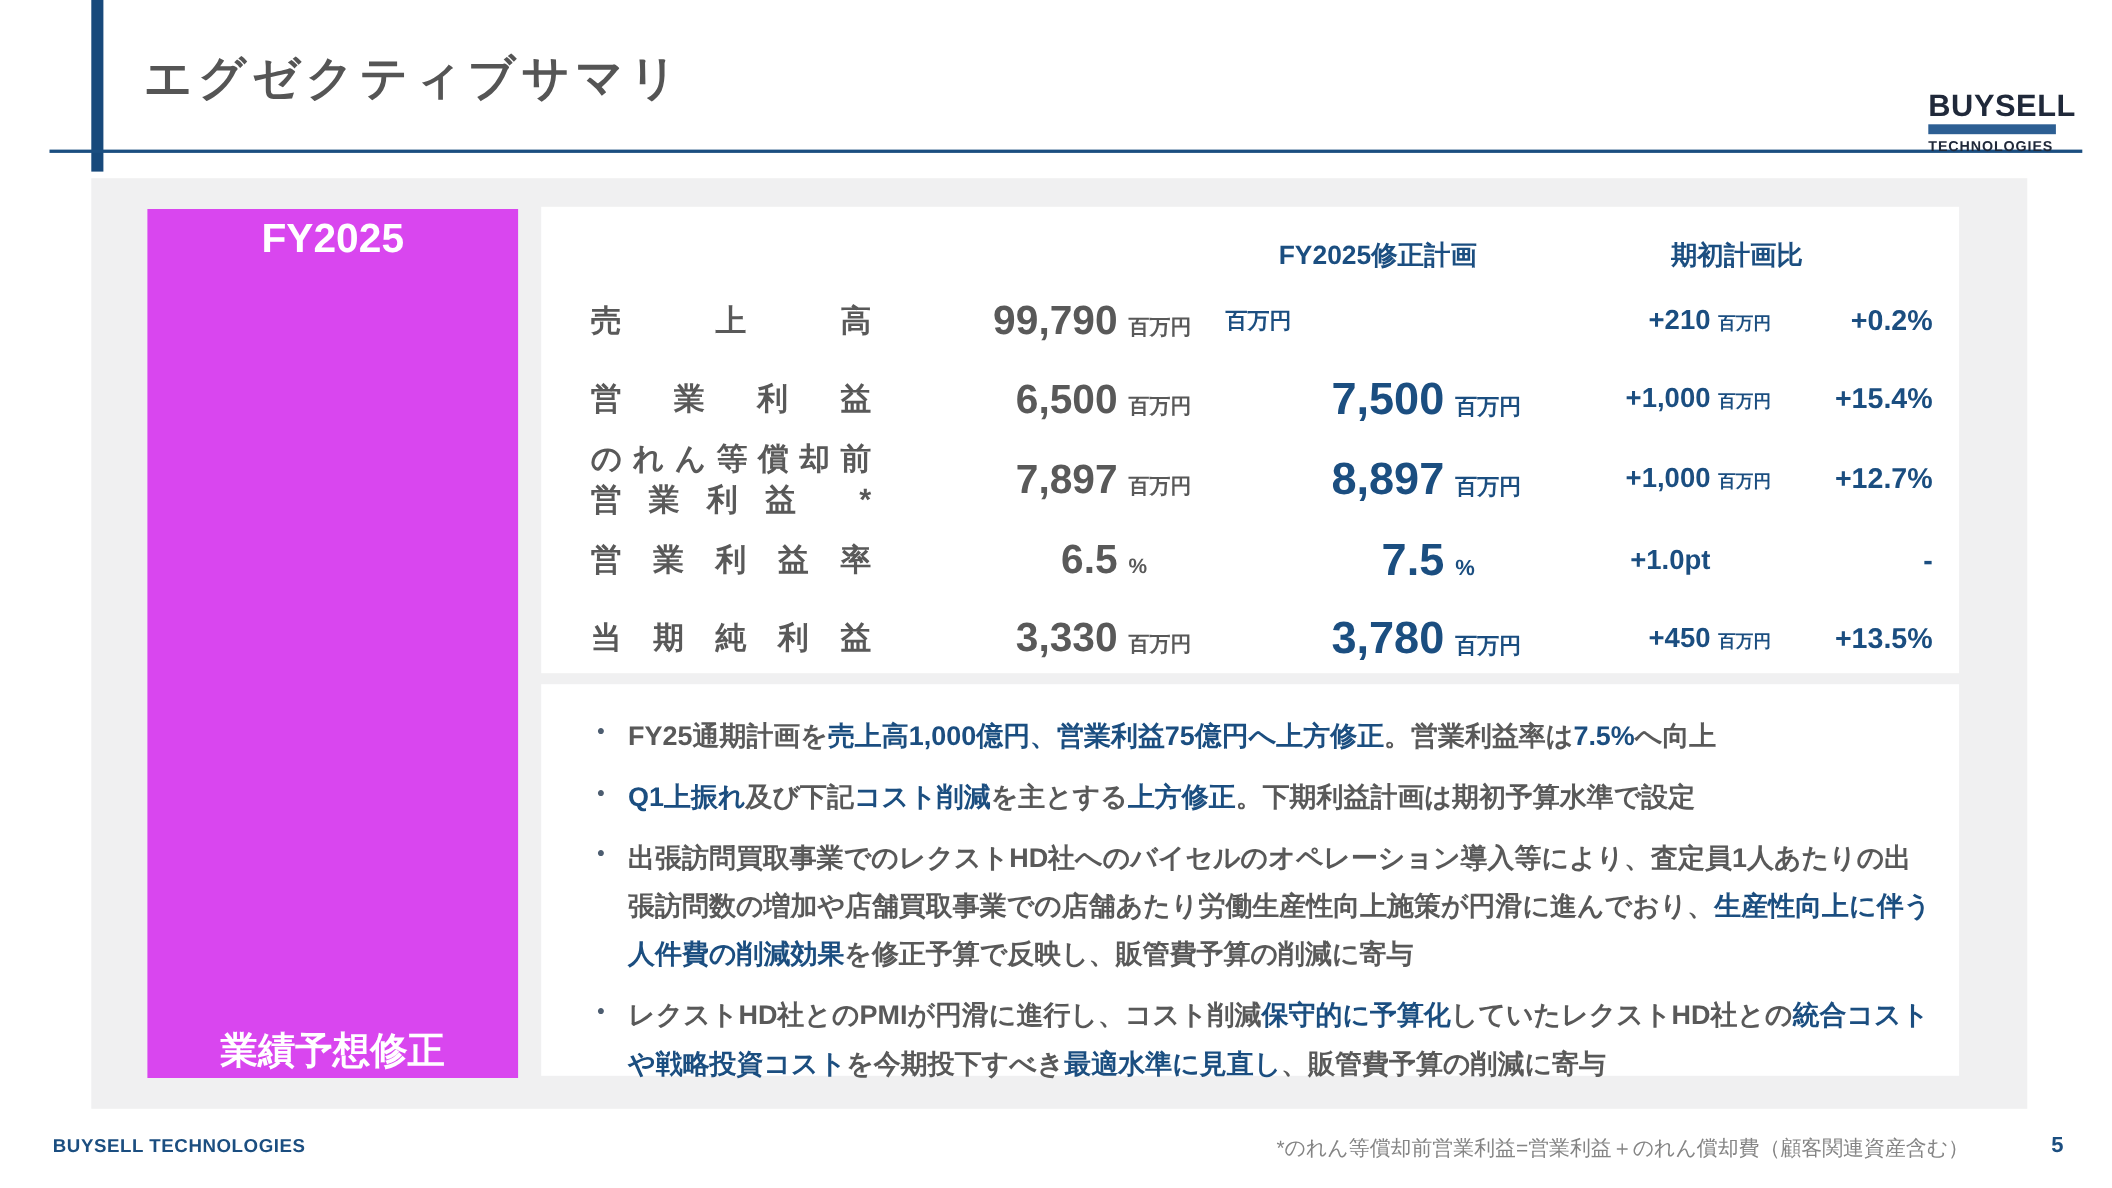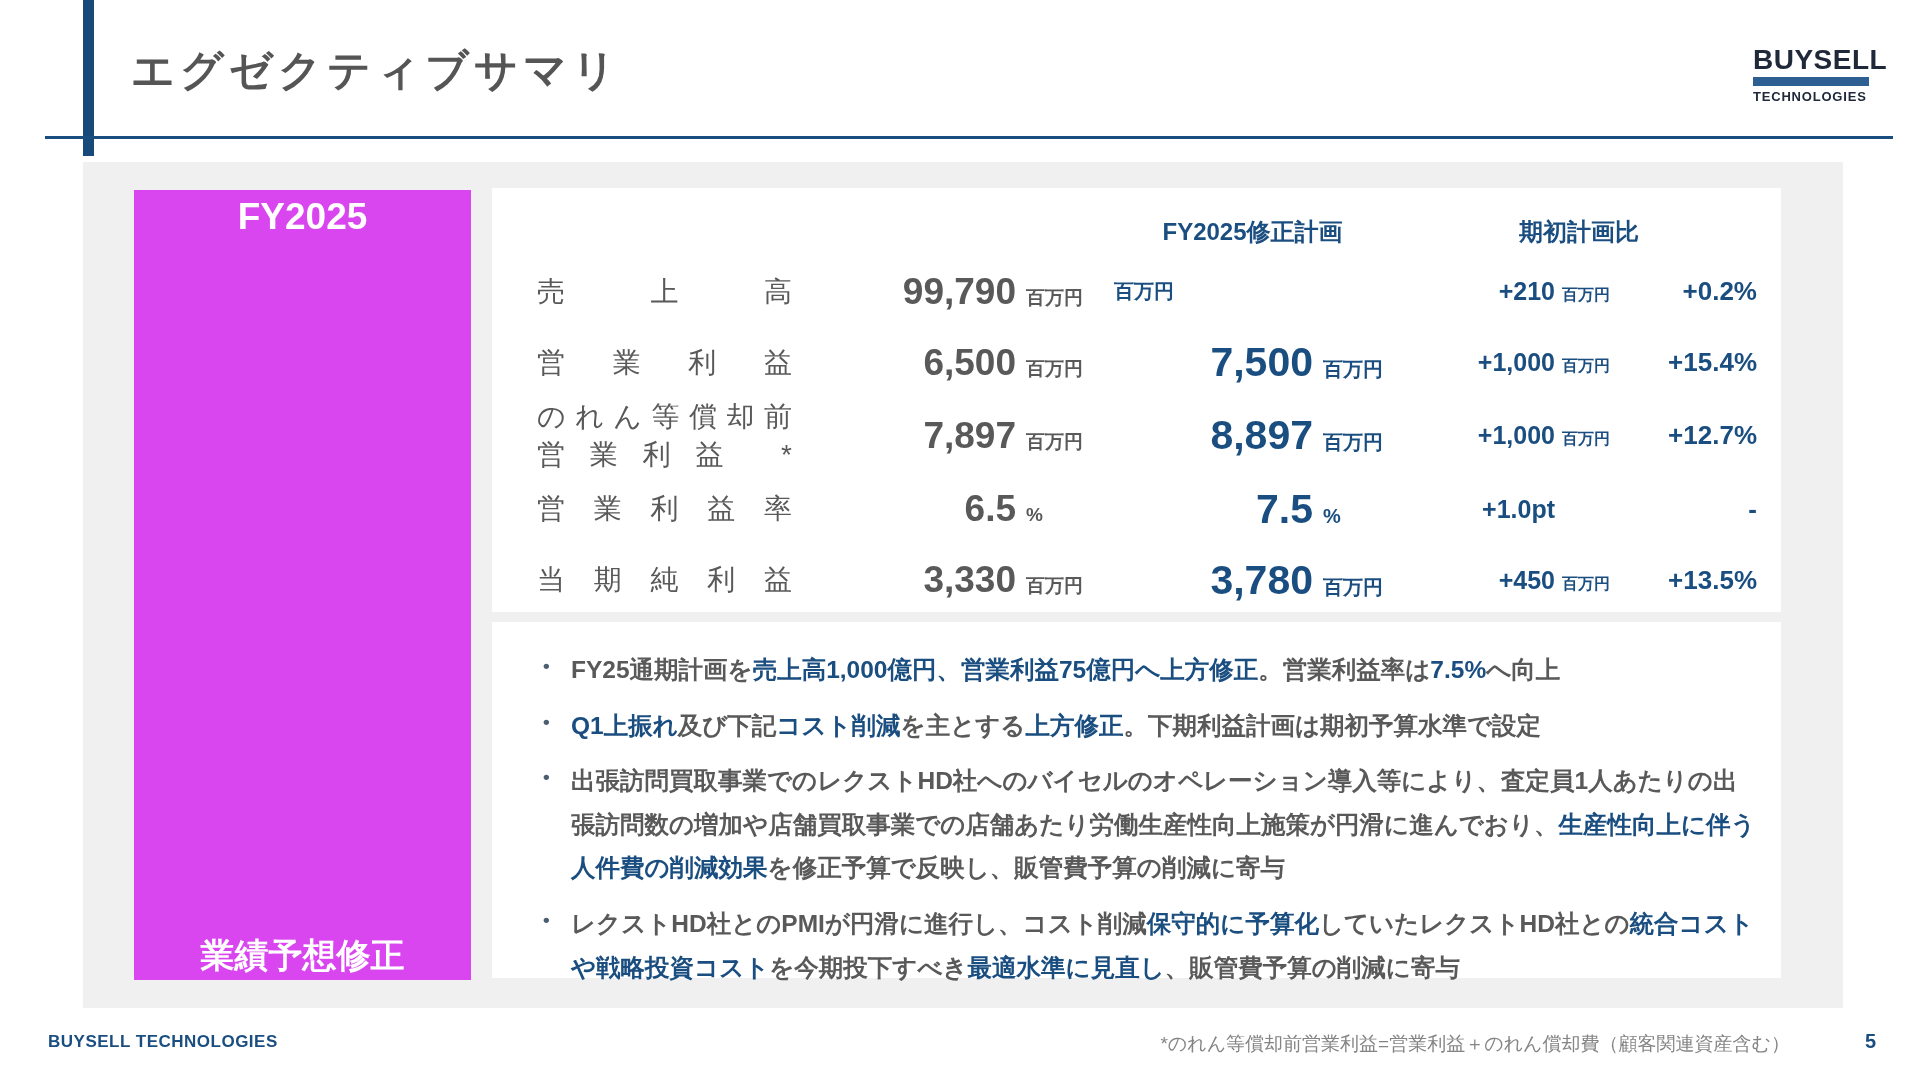--- a/index.html
+++ b/index.html
@@ -7,21 +7,21 @@
               font-family:"Liberation Sans","DejaVu Sans",sans-serif; }
   .accent { color:#1B4E80; }
 
   
   .title-accent-bar { position:absolute; left:83px; top:0; width:11px; height:156px; background:#17497B; }
   .page-title { position:absolute; left:131px; top:42px; font-size:43px; font-weight:bold;
                 color:#555555; letter-spacing:5px; }
   .title-rule { position:absolute; left:45px; top:136px; width:1848px; height:3px; background:#1B4E80; }
 
   .logo { position:absolute; left:1753px; top:46px; width:116px; text-align:left; }
-  .logo-top { font-size:28px; font-weight:800; color:#20293a; letter-spacing:0.5px; line-height:1; }
+  .logo-top { font-size:28px; font-weight:800; color:#20293a; letter-spacing:0.5px; line-height:1;margin-top:36px; }
   .logo-bar { width:116px; height:9px; background:#2D5F93; margin:3px 0 4px 0; }
   .logo-bottom { font-size:13px; font-weight:800; color:#20293a; letter-spacing:0.8px; line-height:1; }
 
   
   .content { position:absolute; left:83px; top:162px; width:1760px; height:846px; background:#F0F0F1; }
 
   .side-box { position:absolute; left:51px; top:28px; width:337px; height:790px; background:#d946ef;
               display:flex; flex-direction:column; align-items:center; justify-content:space-between; }
   .side-box .l1 { color:#ffffff; font-size:37px; font-weight:bold; line-height:1.45; }
   .side-box .l2 { color:#ffffff; font-size:34px; font-weight:bold; line-height:1.45; }
@@ -30,21 +30,21 @@
   .table-panel { position:absolute; left:409px; top:26px; width:1289px; height:424px; background:#ffffff;
                  padding:20px 24px 0 45px; }
   .t-grid { display:grid; grid-template-columns:285px 282px 297px 228px 128px; }
   .t-head { height:48px; align-items:center; }
   .th { font-size:24px; font-weight:bold; text-align:center; align-self:center; }
   .th-initial { grid-column:2; color:#595959; }
   .th-revised { grid-column:3; color:#1B4E80; }
   .th-vs { grid-column:4 / 6; color:#1B4E80; }
 
   .t-row { min-height:71px; align-items:center; }
-  .row-label { font-size:28px; font-weight:normal; color:#595959; line-height:1.35;
+  .row-label { font-size:28px; font-weight:bold; color:#595959; line-height:1.35;
                white-space:pre-line; text-align:justify; text-align-last:justify; padding-right:30px; }
   .vcell { display:flex; align-items:baseline; }
   .val-init { flex:1; text-align:right; font-size:37px; font-weight:bold; color:#595959; }
   .unit-init { width:88px; padding-left:10px; font-size:19px; font-weight:bold; color:#595959; }
   .val-rev { flex:1; text-align:right; font-size:41px; font-weight:bold; color:#1B4E80; }
   .unit-rev { width:88px; padding-left:10px; font-size:20px; font-weight:bold; color:#1B4E80; }
   .val-diff { flex:1; text-align:right; font-size:25px; font-weight:bold; color:#1B4E80; }
   .unit-diff { width:74px; padding-left:7px; font-size:16px; font-weight:bold; color:#1B4E80; }
   .val-pct { text-align:right; font-size:26px; font-weight:bold; color:#1B4E80; }
 

